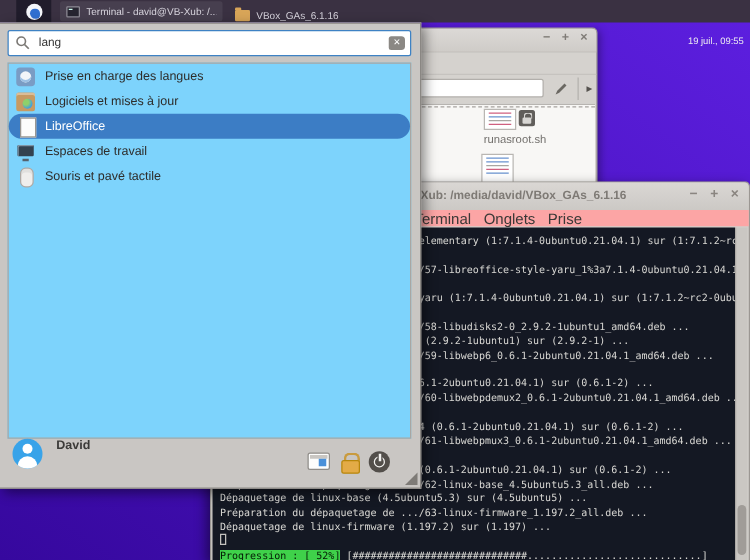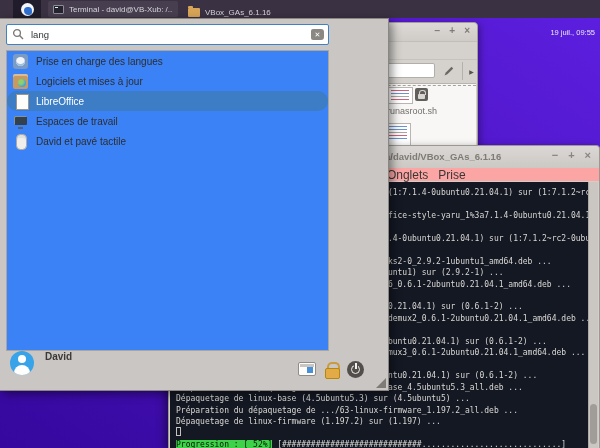--- a/index.html
+++ b/index.html
@@ -22,30 +22,30 @@
   .ticon { width:11px; height:9px; background:#262430; border:1px solid #8f8c96; border-radius:1px; flex:none; position:relative; }
   .ticon::after { content:""; position:absolute; left:1px; top:1px; width:3px; height:1px; background:#cfe; }
   .ficon { width:12px; height:9px; background:#d8a558; border-radius:1px; flex:none; position:relative; }
   .ficon::before { content:""; position:absolute; left:0; top:-2px; width:5px; height:2px; background:#d8a558; border-radius:1px 1px 0 0; }
   .tlabel { white-space:nowrap; overflow:hidden; }
   .tray { position:absolute; right:2px; top:0; height:18px; display:flex; align-items:center; gap:7px;flex-direction:column; }
   .tray svg { display:block; }
   .clock { color:#eceaf1; font-size:7.5px; white-space:nowrap; padding-right:3px; }
 
   
-  .menu { position:absolute; left:0; top:18px; width:389px; height:373px; background:#c9c6c3;
+  .menu { position:absolute; left:0; top:18px; width:337px; height:373px; background:#c9c6c3;
           border:1px solid #8a8783; border-left:none; z-index:20; box-shadow:3px 3px 9px rgba(0,0,0,.45); }
   .search { position:absolute; left:6px; top:5px; width:323px; height:21px; }
   .search input { position:absolute; inset:0; border:1px solid #3e82c4; border-radius:2px; background:#fff;
                   font-family:"Liberation Sans",sans-serif; font-size:9.5px; color:#333;
                   padding:0 20px 0 24px; outline:none; }
   .s-ic { position:absolute; left:6px; top:4px; }
   .s-clear { position:absolute; right:5px; top:5px; width:13px; height:11px; background:#8b8884;
              border-radius:2px 3px 3px 2px; color:#fff; font-size:7px; line-height:11px; text-align:center; }
-  .list { position:absolute; left:6px; top:31px; width:323px; height:301px; background:#3b82f6; border:1px solid #a9a6a2; }
+  .list { position:absolute; left:6px; top:31px; width:323px; height:301px; background:#7dd3fc; border:1px solid #a9a6a2; }
   .mi { height:20px; display:flex; align-items:center; gap:8px; padding-left:6px; font-size:10px; color:#2e2d2b; }
   .mi.sel { background:#3c7dc5; color:#fff;border-radius:10px; }
   .mic { width:15px; height:15px; flex:none; position:relative; }
   .ic-lang { background:#7a9cc4; border-radius:3px; }
   .ic-lang::after { content:""; position:absolute; left:3px; top:3px; width:9px; height:9px; border-radius:50%;
                     background:#f2f5f9; box-shadow:inset 0 -2px 0 #9cc0e4; }
   .ic-upd { background:#c79a62; border-radius:2px; box-shadow:inset 0 2px 0 rgba(255,255,255,.35); }
   .ic-upd::after { content:""; position:absolute; right:2px; bottom:2px; width:8px; height:8px; border-radius:50%;
                    background:radial-gradient(circle at 35% 35%, #8fd06a 30%, #3f9fe0 70%); }
   .ic-lo { left:2px; }
@@ -273,21 +273,21 @@
     <div class="mi sel">
       <span class="mic ic-lo"></span>
       <span>LibreOffice</span>
     </div>
     <div class="mi">
       <span class="mic ic-ws"></span>
       <span>Espaces de travail</span>
     </div>
     <div class="mi">
       <span class="mic ic-mouse"></span>
-      <span>David et pavé tactile</span>
+      <span>Souris et pavé tactile</span>
     </div>
   </div>
   <div class="userbar">
     <div class="avatar"></div>
     <span class="uname">David</span>
     <span class="uspacer"></span>
     <div class="ubtns">
       <div class="b-set"></div>
       <div class="b-lock"></div>
       <div class="b-pow"></div>

